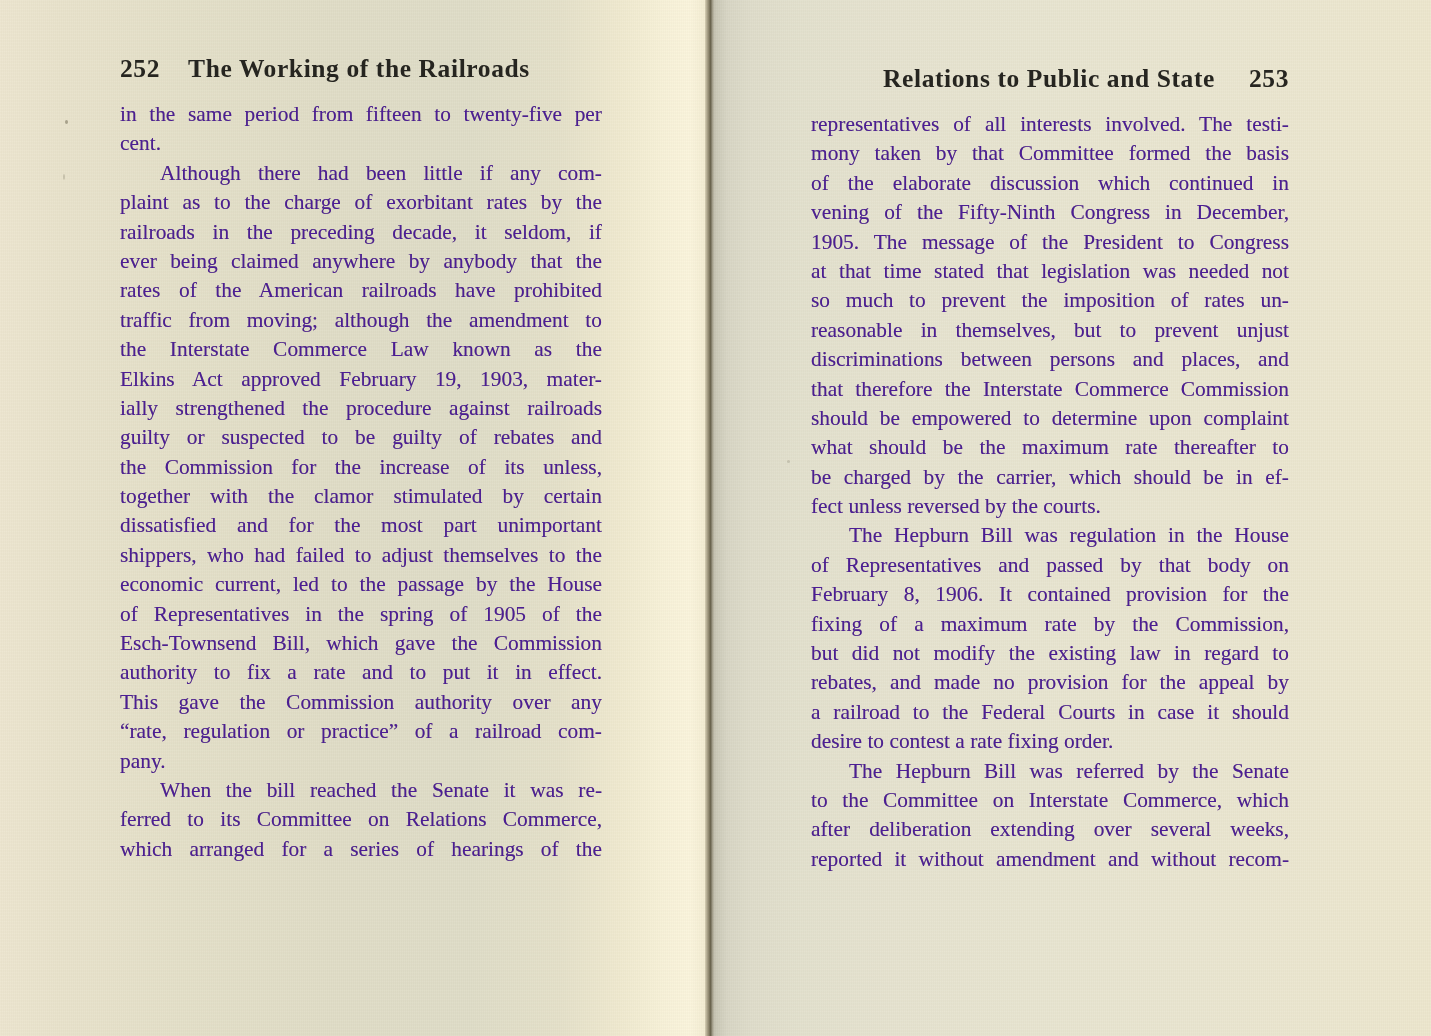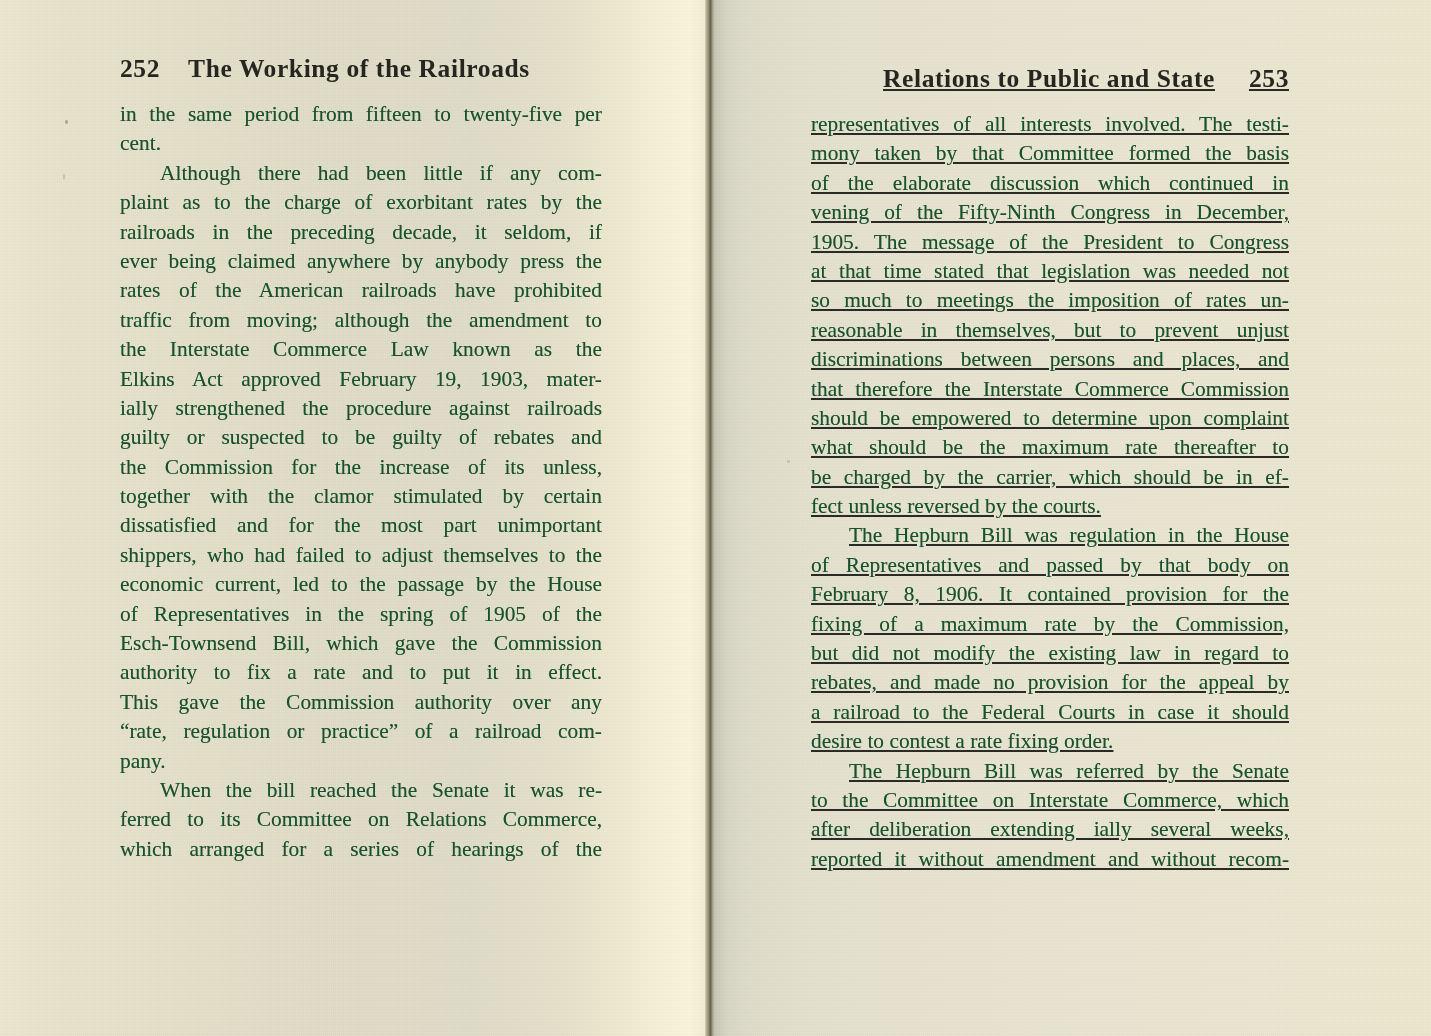--- a/index.html
+++ b/index.html
@@ -98,21 +98,21 @@
   }
 
   
 
   .col {
     position: absolute;
     color: #2b2a26;
   }
 
   .col-left  { left: 120px; top: 52px;  width: 482px; }
-  .col-right { left: 811px; top: 62px;  width: 478px; text-decoration: underline; }
+  .col-right { left: 811px; top: 62px;  width: 478px; }
 
   .running-head {
     font-size: 25.5px;
     font-weight: 700;
     letter-spacing: 0.6px;
     white-space: nowrap;
     color: #262520;
     height: 34px;
     line-height: 34px;
   }
@@ -121,21 +121,21 @@
 
   .rh-left .title  { margin-left: 28px; }
   .rh-right        { text-align: right; }
   .rh-right .folio { margin-left: 34px; }
 
   .body {
     margin-top: 14px;
     font-size: 21.4px;
     line-height: 29.4px;
     text-align: left;
-    color: #14532d;
+    color: #4c1d95;
   }
 
   .line {
     white-space: pre;
     height: 29.4px;
     line-height: 29.4px;
   }
 
   
   .line.j {
@@ -173,21 +173,21 @@
   <div class="col col-left">
     <div class="running-head rh-left">
       <span class="folio">252</span><span class="title">The Working of the Railroads</span>
     </div>
     <div class="body">
         <div class="line j">in the same period from fifteen to twenty-five per</div>
         <div class="line">cent.</div>
         <div class="line j" style="text-indent: 40px;">Although there had been little if any com-</div>
         <div class="line j">plaint as to the charge of exorbitant rates by the</div>
         <div class="line j">railroads in the preceding decade, it seldom, if</div>
-        <div class="line j">ever being claimed anywhere by anybody press the</div>
+        <div class="line j">ever being claimed anywhere by anybody that the</div>
         <div class="line j">rates of the American railroads have prohibited</div>
         <div class="line j">traffic from moving; although the amendment to</div>
         <div class="line j">the Interstate Commerce Law known as the</div>
         <div class="line j">Elkins Act approved February 19, 1903, mater-</div>
         <div class="line j">ially strengthened the procedure against railroads</div>
         <div class="line j">guilty or suspected to be guilty of rebates and</div>
         <div class="line j">the Commission for the increase of its unless,</div>
         <div class="line j">together with the clamor stimulated by certain</div>
         <div class="line j">dissatisfied and for the most part unimportant</div>
         <div class="line j">shippers, who had failed to adjust themselves to the</div>
@@ -208,36 +208,36 @@
     <div class="running-head rh-right">
       <span class="title">Relations to Public and State</span><span class="folio">253</span>
     </div>
     <div class="body">
         <div class="line j">representatives of all interests involved.   The testi-</div>
         <div class="line j">mony taken by that Committee formed the basis</div>
         <div class="line j">of the elaborate discussion which continued in</div>
         <div class="line j">vening of the Fifty-Ninth Congress in December,</div>
         <div class="line j">1905.   The message of the President to Congress</div>
         <div class="line j">at that time stated that legislation was needed not</div>
-        <div class="line j">so much to meetings the imposition of rates un-</div>
+        <div class="line j">so much to prevent the imposition of rates un-</div>
         <div class="line j">reasonable in themselves, but to prevent unjust</div>
         <div class="line j">discriminations between persons and places, and</div>
         <div class="line j">that therefore the Interstate Commerce Commission</div>
         <div class="line j">should be empowered to determine upon complaint</div>
         <div class="line j">what should be the maximum rate thereafter to</div>
         <div class="line j">be charged by the carrier, which should be in ef-</div>
         <div class="line">fect unless reversed by the courts.</div>
         <div class="line j" style="text-indent: 38px;">The Hepburn Bill was regulation in the House</div>
         <div class="line j">of Representatives and passed by that body on</div>
         <div class="line j">February 8, 1906.   It contained provision for the</div>
         <div class="line j">fixing of a maximum rate by the Commission,</div>
         <div class="line j">but did not modify the existing law in regard to</div>
         <div class="line j">rebates, and made no provision for the appeal by</div>
         <div class="line j">a railroad to the Federal Courts in case it should</div>
         <div class="line">desire to contest a rate fixing order.</div>
         <div class="line j" style="text-indent: 38px;">The Hepburn Bill was referred by the Senate</div>
         <div class="line j">to the Committee on Interstate Commerce, which</div>
-        <div class="line j">after deliberation extending ially several weeks,</div>
+        <div class="line j">after deliberation extending over several weeks,</div>
         <div class="line j">reported it without amendment and without recom-</div>
       </div>
   </div>
 
 </div>
 
 </body></html>

